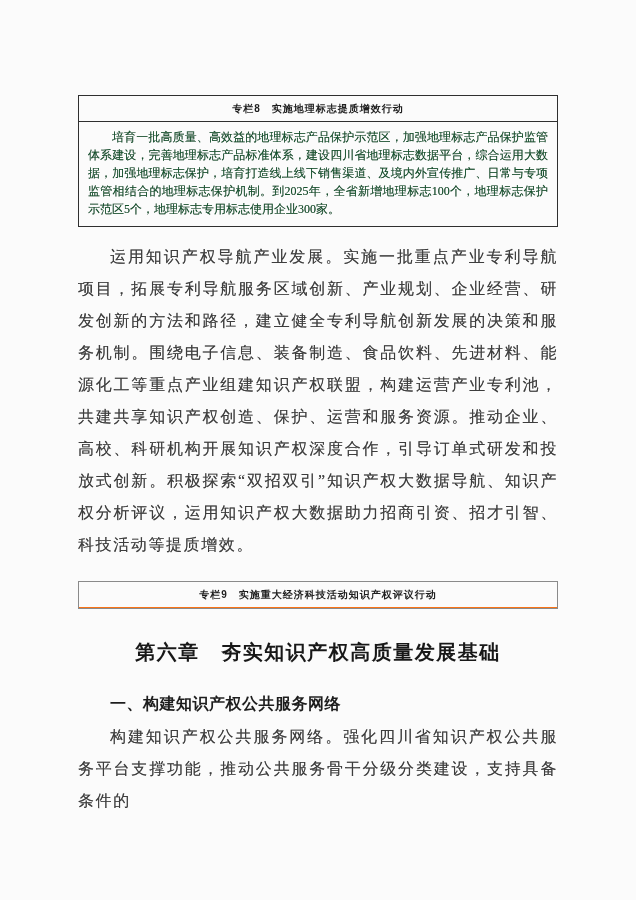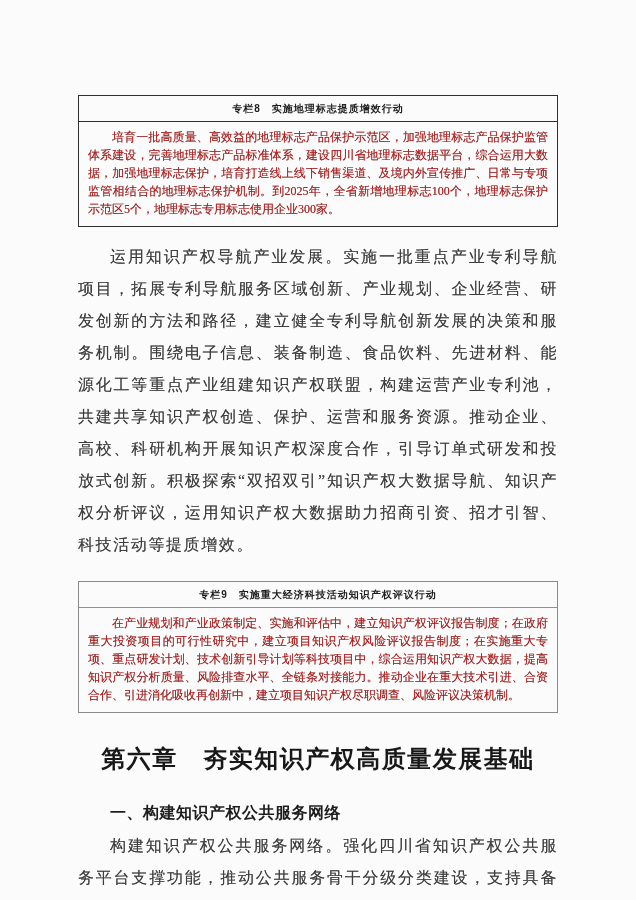--- a/index.html
+++ b/index.html
@@ -43,42 +43,42 @@
     letter-spacing: 1px;
   }
   .box-strong .box-title { border-bottom: 1.2px solid #2f2f2f; }
   .box-light  .box-title { border-bottom: 1px solid #f97316; }
   .box-body {
     font-size: 12px;
     line-height: 18px;
     text-align: justify;
     text-indent: 2em;
     padding: 6px 9px 8px 9px;
-    color: #b91c1c;
+    color: #14532d;
     text-shadow: 0 0 0.5px rgba(70,70,70,0.65);
   }
   
   .para {
     margin: 0;
     font-size: 16px;
     line-height: 32px;
     letter-spacing: 1.6px;
     text-align: justify;
     text-indent: 2em;
     color: #3d3d3d;
     text-shadow: 0 0 0.5px rgba(70,70,70,0.6);
   }
   .para-1 { margin-top: 14px; margin-bottom: 20px; }
   .para-2 { margin-top: 6px; }
   
   .chapter-heading {
     margin: 30px 0 8px 0;
     font-family: "Liberation Sans", sans-serif;
     font-weight: bold;
-    font-size: 24px;
+    font-size: 20px;
     letter-spacing: 1.5px;
     text-align: center;
     color: #181818;
   }
   .section-heading {
     margin: 28px 0 0 0;
     font-family: "Liberation Sans", sans-serif;
     font-weight: bold;
     font-size: 16px;
     letter-spacing: 0.5px;
@@ -93,21 +93,20 @@
 
   <div class="callout-box box-strong">
     <div class="box-title">专栏8　实施地理标志提质增效行动</div>
     <div class="box-body">培育一批高质量、高效益的地理标志产品保护示范区，加强地理标志产品保护监管体系建设，完善地理标志产品标准体系，建设四川省地理标志数据平台，综合运用大数据，加强地理标志保护，培育打造线上线下销售渠道、及境内外宣传推广、日常与专项监管相结合的地理标志保护机制。到2025年，全省新增地理标志100个，地理标志保护示范区5个，地理标志专用标志使用企业300家。</div>
   </div>
 
   <p class="para para-1">运用知识产权导航产业发展。实施一批重点产业专利导航项目，拓展专利导航服务区域创新、产业规划、企业经营、研发创新的方法和路径，建立健全专利导航创新发展的决策和服务机制。围绕电子信息、装备制造、食品饮料、先进材料、能源化工等重点产业组建知识产权联盟，构建运营产业专利池，共建共享知识产权创造、保护、运营和服务资源。推动企业、高校、科研机构开展知识产权深度合作，引导订单式研发和投放式创新。积极探索“双招双引”知识产权大数据导航、知识产权分析评议，运用知识产权大数据助力招商引资、招才引智、科技活动等提质增效。</p>
 
   <div class="callout-box box-light">
     <div class="box-title">专栏9　实施重大经济科技活动知识产权评议行动</div>
-    <div class="box-body">在产业规划和产业政策制定、实施和评估中，建立知识产权评议报告制度；在政府重大投资项目的可行性研究中，建立项目知识产权风险评议报告制度；在实施重大专项、重点研发计划、技术创新引导计划等科技项目中，综合运用知识产权大数据，提高知识产权分析质量、风险排查水平、全链条对接能力。推动企业在重大技术引进、合资合作、引进消化吸收再创新中，建立项目知识产权尽职调查、风险评议决策机制。</div>
   </div>
 
   <h1 class="chapter-heading">第六章　夯实知识产权高质量发展基础</h1>
 
   <h2 class="section-heading">一、构建知识产权公共服务网络</h2>
 
   <p class="para para-2">构建知识产权公共服务网络。强化四川省知识产权公共服务平台支撑功能，推动公共服务骨干分级分类建设，支持具备条件的</p>
 
 </div>
 

